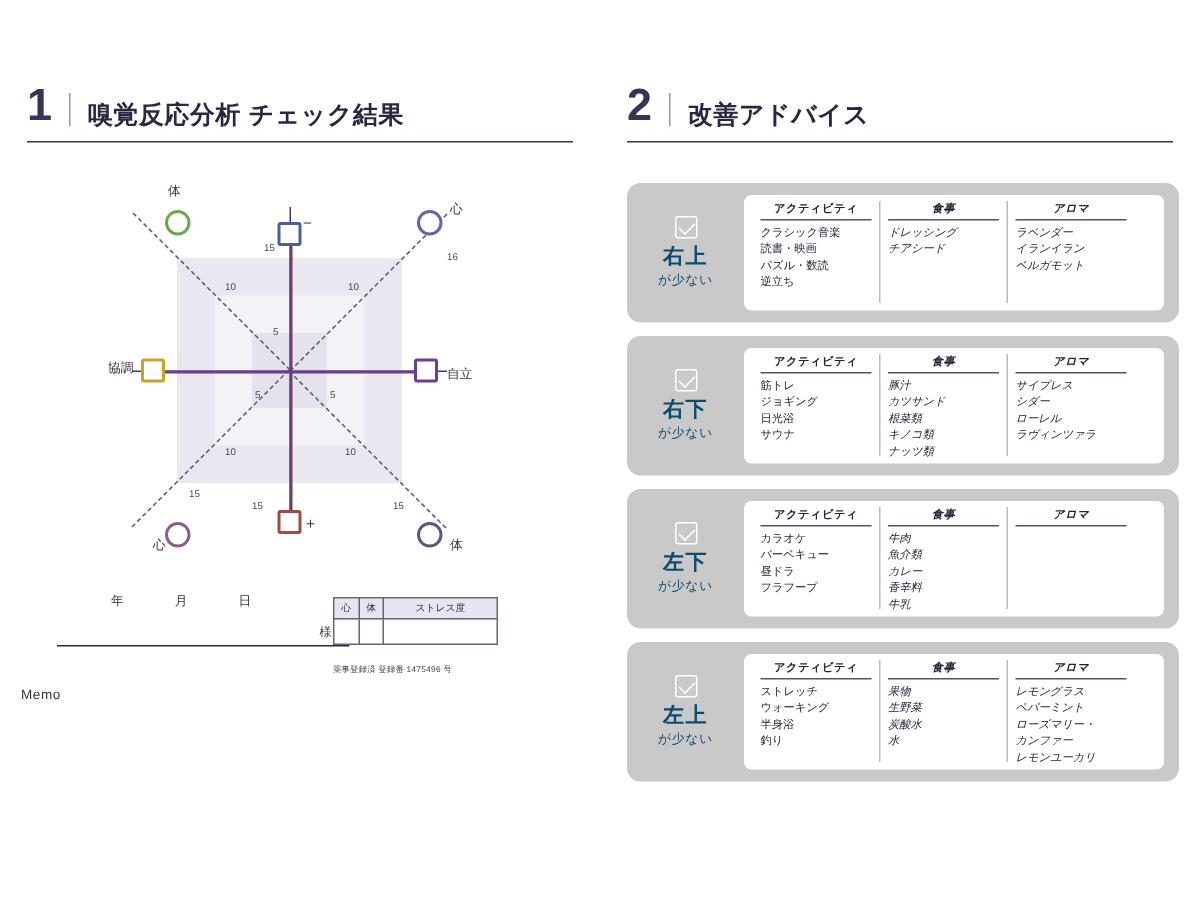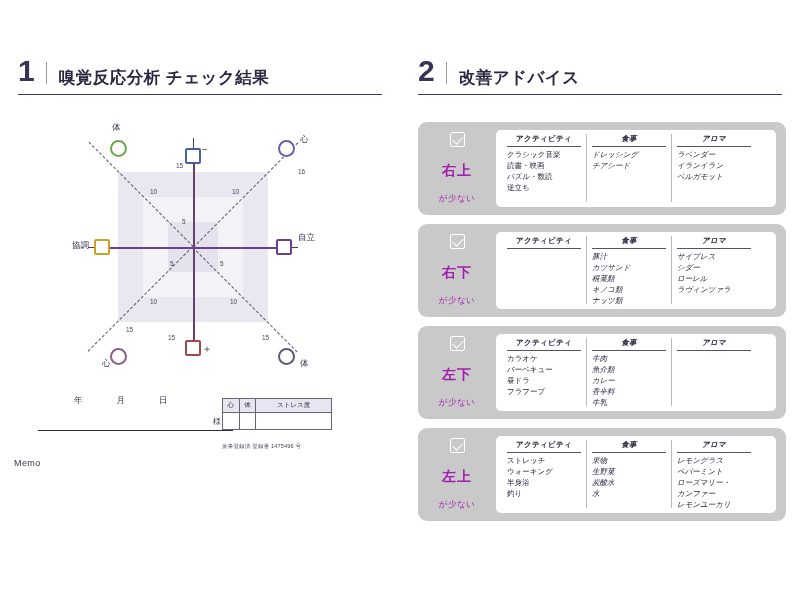--- a/index.html
+++ b/index.html
@@ -223,22 +223,22 @@
     gap: 8px;
     height: 93px;
   }
   .card-left {
     width: 62px;
     flex: 0 0 62px;
     display: flex;
     flex-direction: column;
     align-items: center;
     justify-content: center;
-    gap: 14px;
-    color: #a21caf;
+    gap: 2px;
+    color: #0c4a6e;
   }
   .chk {
     width: 15px;
     height: 15px;
     border: 1.6px solid #ffffff;
     border-radius: 2px;
     position: relative;
     margin-bottom: 2px;
   }
   .chk::after {
@@ -330,21 +330,21 @@
     <div class="node" style="left:228px;top:228px;border:2px solid #5a5a7a;"></div>
 
     <div class="node sq" style="left:135px;top:28px;border:2px solid #4a5f9e;"></div>
     <div class="node sq" style="left:135px;top:220px;border:2px solid #9e4a4a;"></div>
     <div class="node sq" style="left:44px;top:119px;border:2px solid #c9a227;"></div>
     <div class="node sq" style="left:226px;top:119px;border:2px solid #6b3f8f;"></div>
 
     <span class="axlabel big" style="left:152px;top:24px;">−</span>
     <span class="axlabel big" style="left:152px;top:222px;">＋</span>
     <span class="axlabel" style="left:22px;top:120px;">協調</span>
-    <span class="axlabel" style="left:248px;top:112px;">自立</span>
+    <span class="axlabel" style="left:248px;top:124px;">自立</span>
     <span class="axlabel" style="left:62px;top:2px;">体</span>
     <span class="axlabel" style="left:250px;top:14px;">心</span>
     <span class="axlabel" style="left:52px;top:238px;">心</span>
     <span class="axlabel" style="left:250px;top:238px;">体</span>
 
     <span class="tick" style="left:126px;top:42px;">15</span>
     <span class="tick" style="left:248px;top:48px;">16</span>
 
     <span class="tick" style="left:100px;top:68px;">10</span>
     <span class="tick" style="left:182px;top:68px;">10</span>
@@ -435,20 +435,26 @@
 
   <div class="card">
     <div class="card-left">
       <span class="chk"></span>
       <span class="card-pos">右下</span>
       <span class="card-sub">が少ない</span>
     </div>
     <div class="card-body">
       <div class="col">
         <div class="col-head">アクティビティ</div>
+        <ul class="col-list">
+          <li>筋トレ</li>
+          <li>ジョギング</li>
+          <li>日光浴</li>
+          <li>サウナ</li>
+        </ul>
       </div>
       <div class="col">
         <div class="col-head">食事</div>
         <ul class="col-list">
           <li>豚汁</li>
           <li>カツサンド</li>
           <li>根菜類</li>
           <li>キノコ類</li>
           <li>ナッツ類</li>
         </ul>

